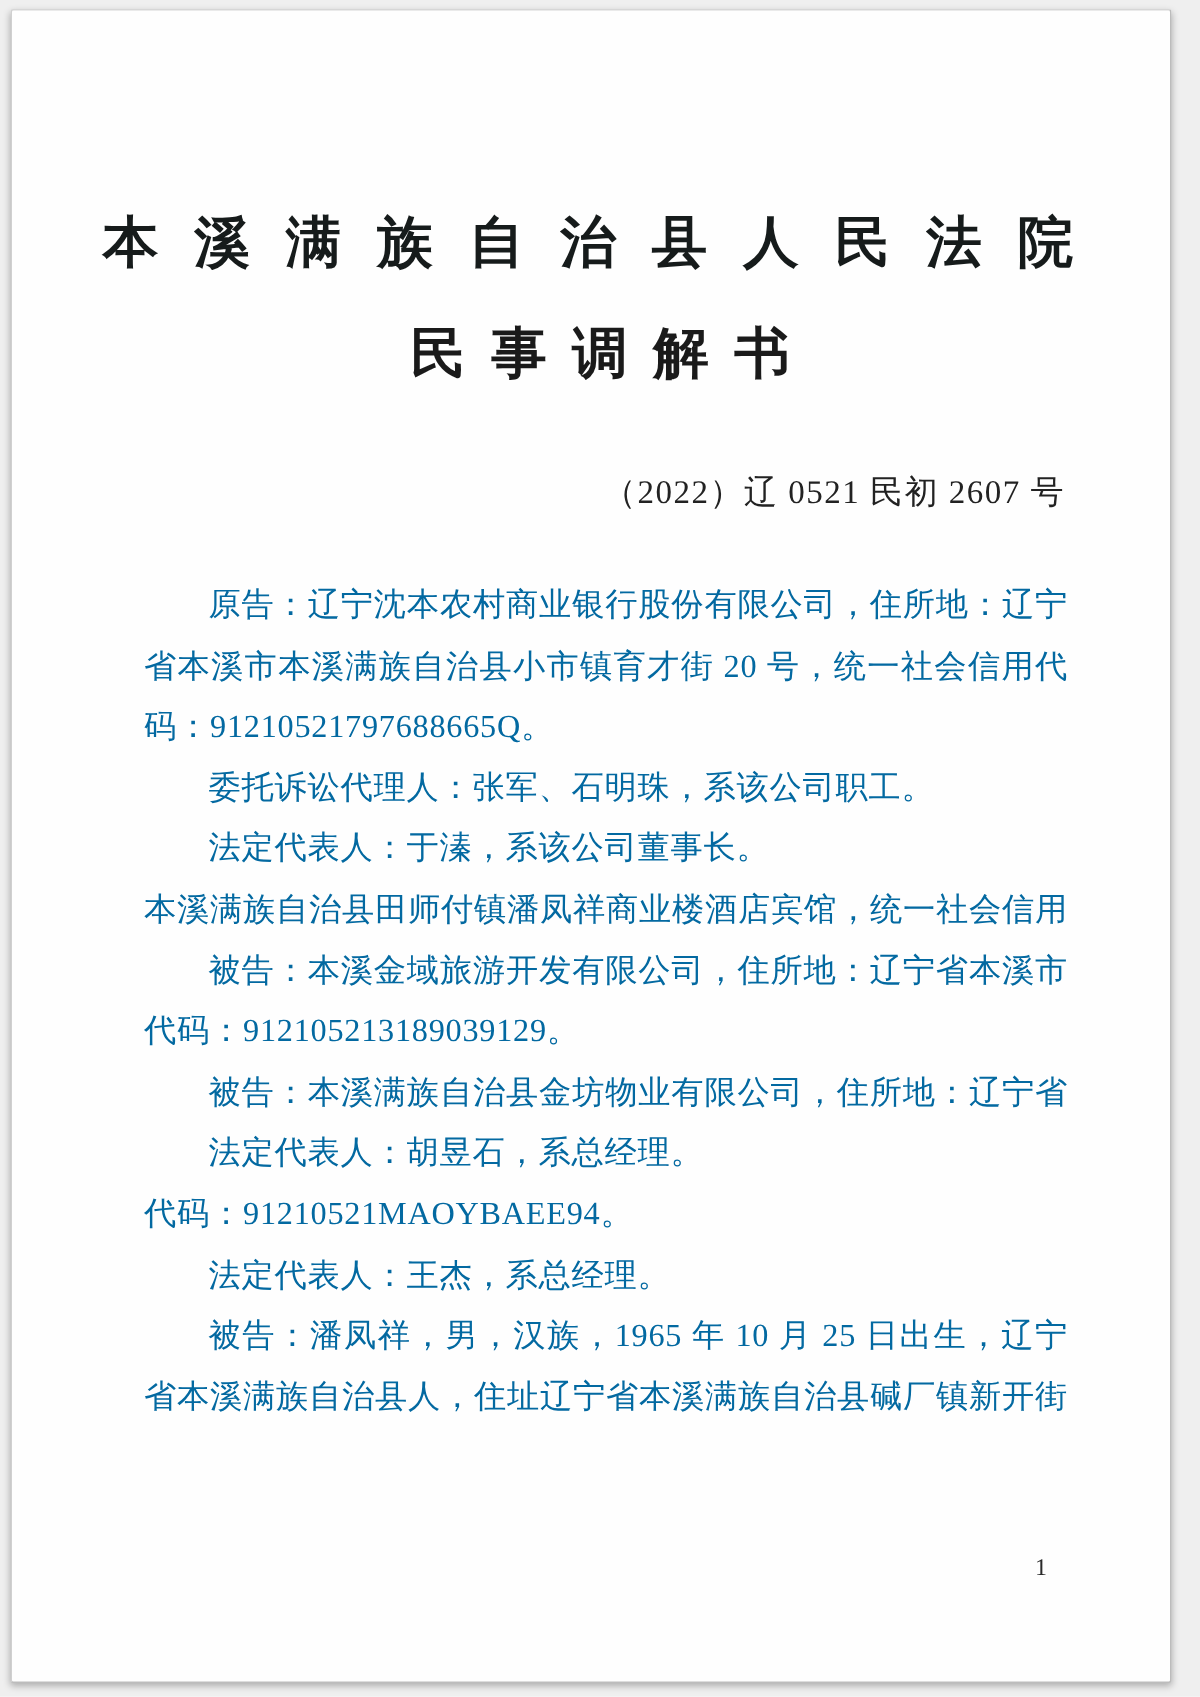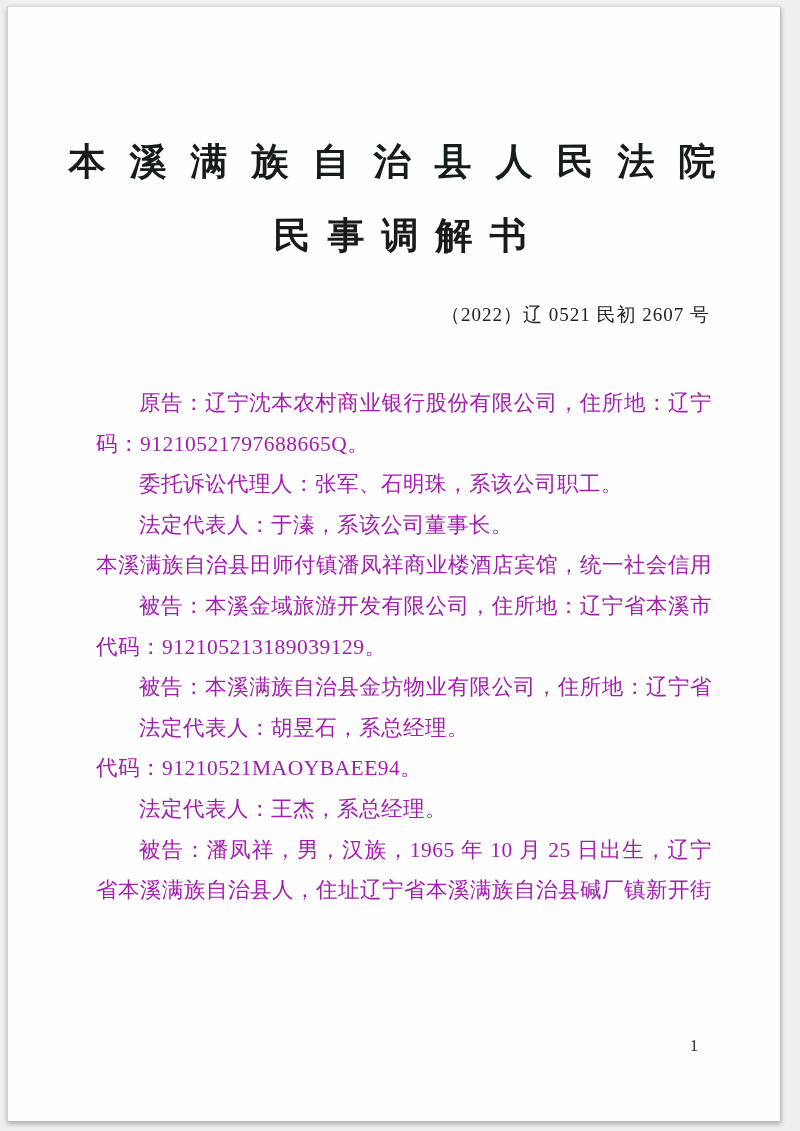--- a/index.html
+++ b/index.html
@@ -49,35 +49,35 @@
     font-weight: 700;
     font-size: 37px;
     letter-spacing: 17px;
     padding-left: 29px;
     box-sizing: border-box;
     color: #1a1a1a;
     white-space: nowrap;
   }
   .case-number {
     position: absolute;
-    top: 295px;
+    top: 306px;
     right: 70px;
-    font-size: 19px;
+    font-size: 22px;
     color: #222;
     letter-spacing: 1px;
     white-space: nowrap;
     text-align: center;
   }
   .body-text {
     position: absolute;
     top: 376px;
     left: 88px;
     width: 616px;
     font-size: 21.5px;
-    color: #a21caf;
+    color: #0369a1;
   }
   .bodyline {
     height: 40.6px;
     line-height: 40.6px;
     white-space: nowrap;
     letter-spacing: 0.5px;
   }
   .bodyline.fill {
     white-space: normal;
     text-align: justify;
@@ -103,20 +103,21 @@
   <div class="court-name">本溪满族自治县人民法院</div>
 
   <div class="doc-type">民事调解书</div>
 
   <div class="case-number">（2022）辽 0521 民初 2607 号</div>
 
   <div class="body-text">
 
       <div class="bodyline indent fill">原告：辽宁沈本农村商业银行股份有限公司，住所地：辽宁</div>
 
+      <div class="bodyline fill">省本溪市本溪满族自治县小市镇育才街 20 号，统一社会信用代</div>
 
       <div class="bodyline">码：91210521797688665Q。</div>
 
       <div class="bodyline indent">委托诉讼代理人：张军、石明珠，系该公司职工。</div>
 
       <div class="bodyline indent">法定代表人：于溱，系该公司董事长。</div>
 
       <div class="bodyline fill">本溪满族自治县田师付镇潘凤祥商业楼酒店宾馆，统一社会信用</div>
 
       <div class="bodyline indent fill">被告：本溪金域旅游开发有限公司，住所地：辽宁省本溪市</div>

